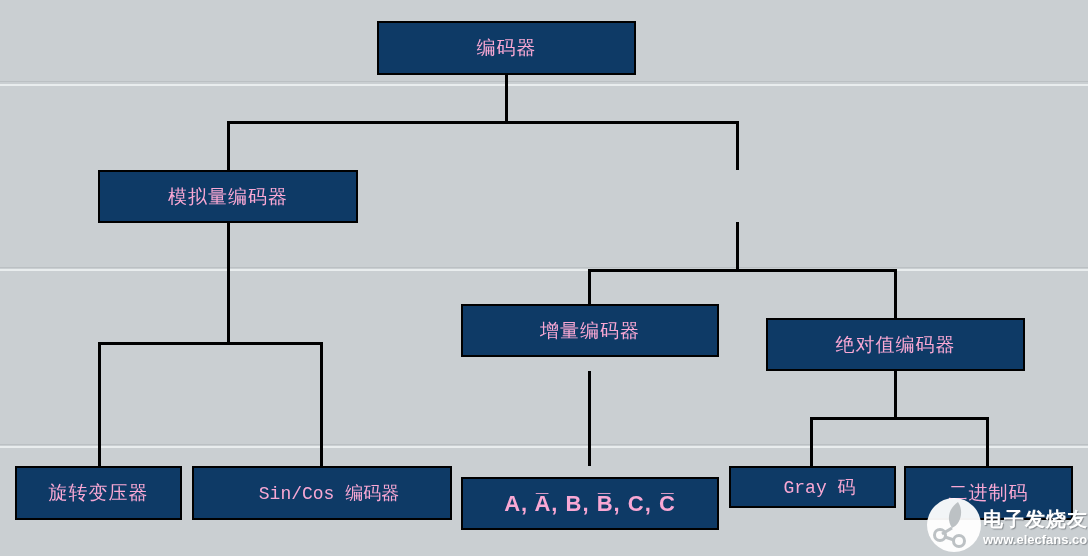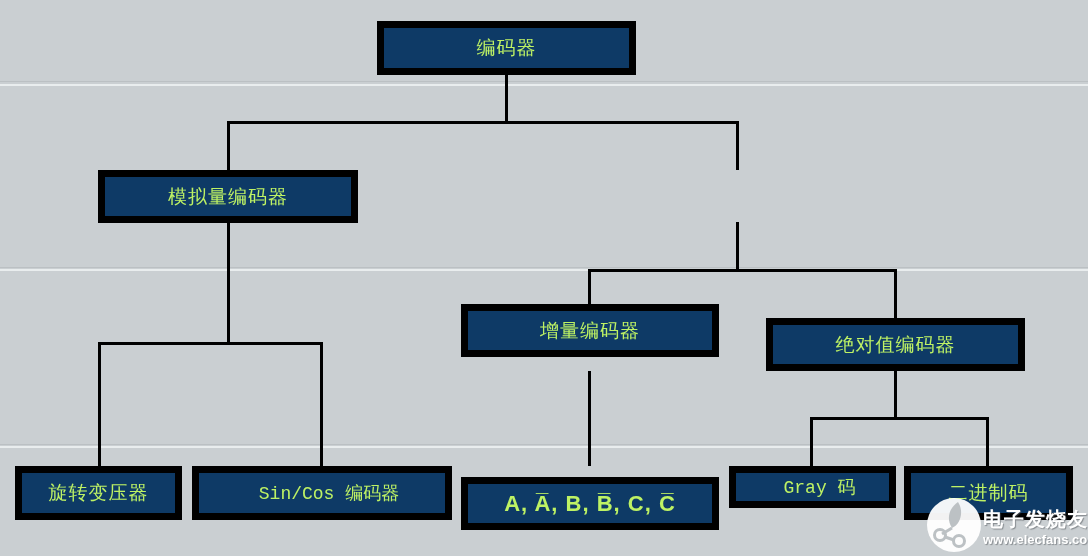--- a/index.html
+++ b/index.html
@@ -16,23 +16,23 @@
     background: #bbc0c3;
   }
   .bgline-light {
     position: absolute; left: 0; width: 100%; height: 2px;
     background: #e9edee;
   }
   .conn { position: absolute; background: #000; }
   .node {
     position: absolute;
     background: #0e3a66;
-    border: 7px solid #000000;
+    border: 2px solid #000000;
     box-sizing: border-box;
-    color: #bef264;
+    color: #f9a8d4;
     display: flex;
     align-items: center;
     justify-content: center;
     font-family: "Liberation Serif", "DejaVu Serif", serif;
     font-size: 19px;
     letter-spacing: 1px;
     white-space: nowrap;
   }
   .node.mono {
     font-family: "Liberation Mono", "DejaVu Sans Mono", monospace;

